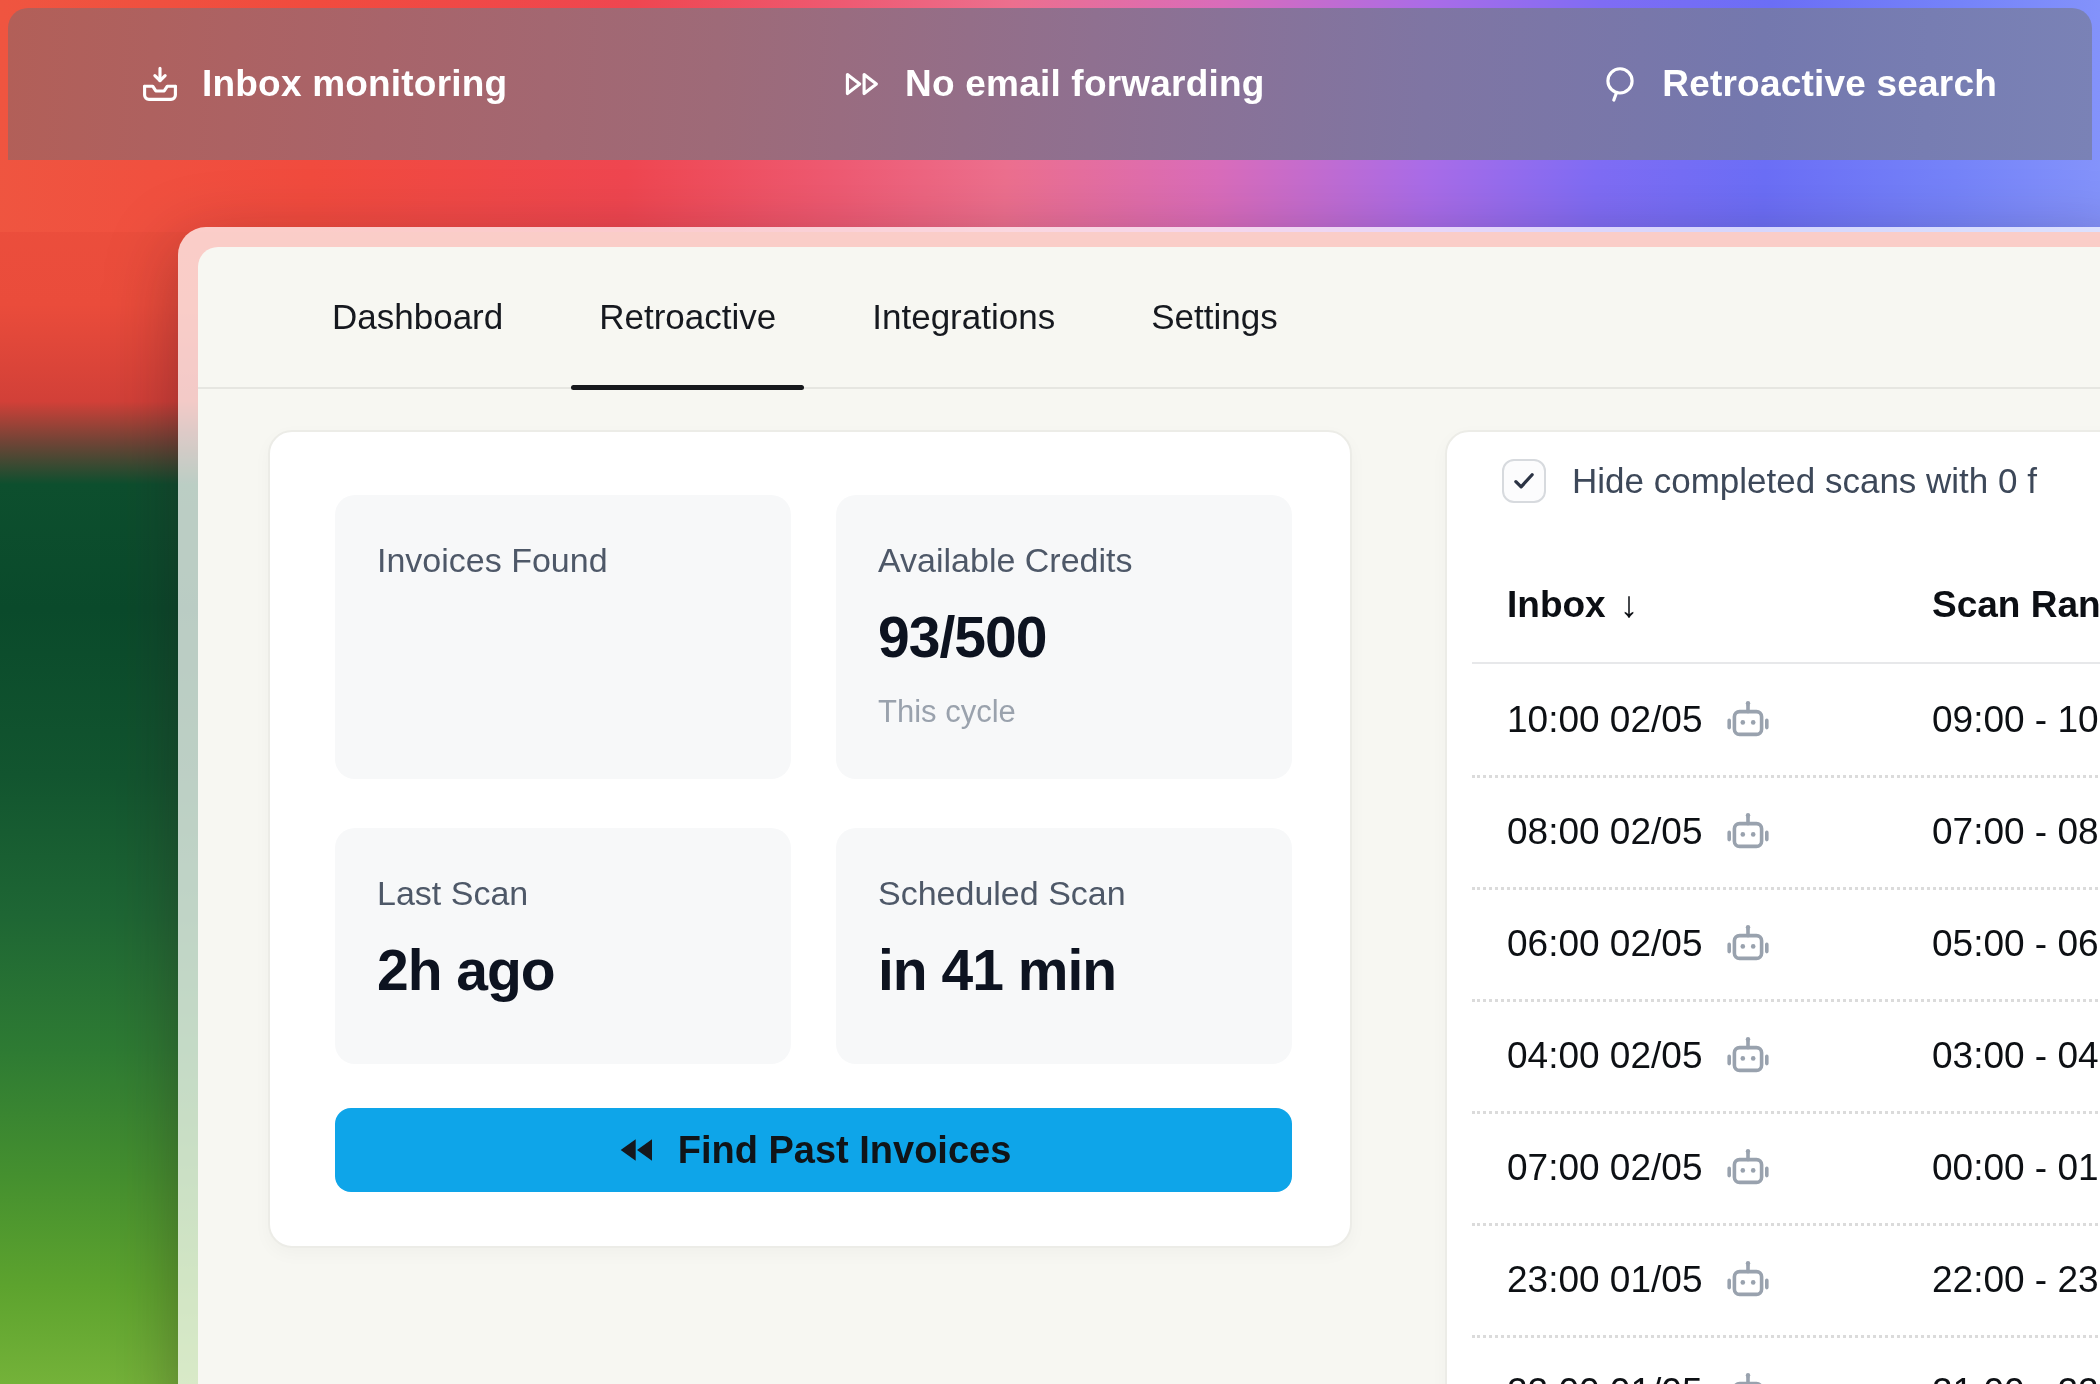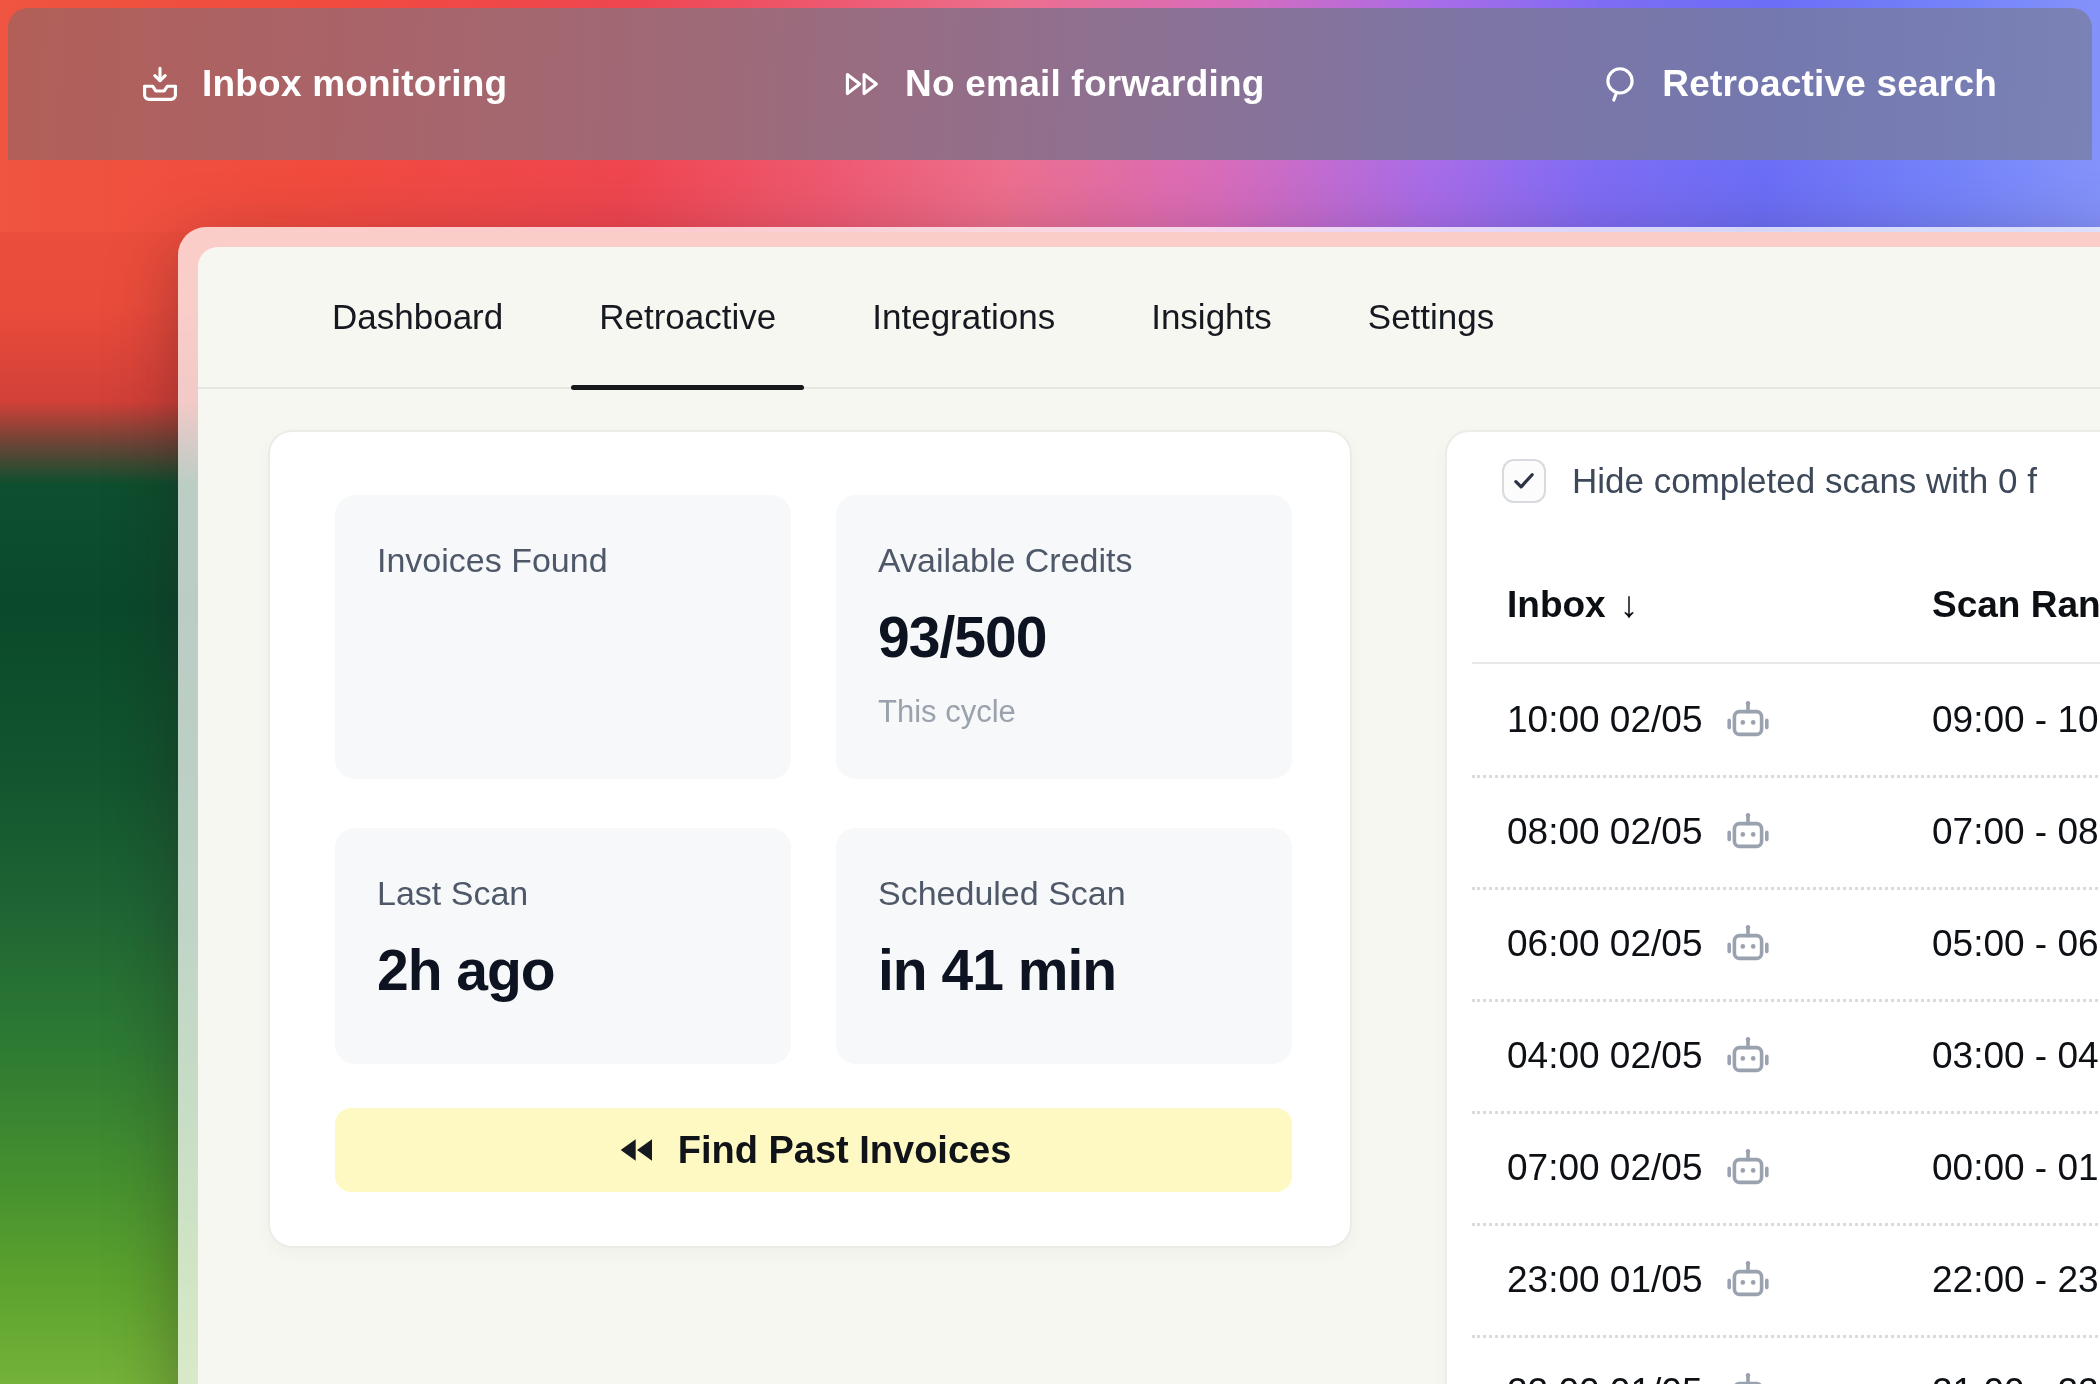--- a/index.html
+++ b/index.html
@@ -77,21 +77,21 @@
   .tile-1{left:65px;top:63px;width:456px;height:284px;}
   .tile-2{left:566px;top:63px;width:456px;height:284px;}
   .tile-3{left:65px;top:396px;width:456px;height:236px;}
   .tile-4{left:566px;top:396px;width:456px;height:236px;}
   .tile .tlabel{font-size:34px;font-weight:500;color:#4e5868;line-height:42px;}
   .tile .tvalue{font-size:57px;font-weight:700;color:#0d1320;letter-spacing:-1px;margin-top:25px;line-height:62px;}
   .tile .tsub{font-size:31px;font-weight:500;color:#9aa2ad;margin-top:26px;line-height:36px;}
   
   .find-btn{
     position:absolute;left:65px;top:676px;width:957px;height:84px;
-    background:#fef9c3;border:none;border-radius:16px;cursor:pointer;
+    background:#0ea5e9;border:none;border-radius:16px;cursor:pointer;
     display:flex;align-items:center;justify-content:center;gap:22px;
     font-family:inherit;font-size:38px;font-weight:700;color:#101418;
   }
   .rewind{width:40px;height:40px;display:block;color:#15181e;}
   
   .filter{
     position:absolute;left:55px;top:25px;height:48px;
     display:flex;align-items:center;gap:26px;cursor:pointer;
   }
   .checkbox{
@@ -149,21 +149,20 @@
     </div>
   </div>
 
   <div class="window">
     <div class="surface">
 
       <div class="tabbar">
         <button class="tab">Dashboard</button>
         <button class="tab active">Retroactive</button>
         <button class="tab">Integrations</button>
-        <button class="tab">Insights</button>
         <button class="tab">Settings</button>
       </div>
 
       <div class="card left-card">
         <div class="tile tile-1">
           <div class="tlabel">Invoices Found</div>
         </div>
         <div class="tile tile-2">
           <div class="tlabel">Available Credits</div>
           <div class="tvalue">93/500</div>

